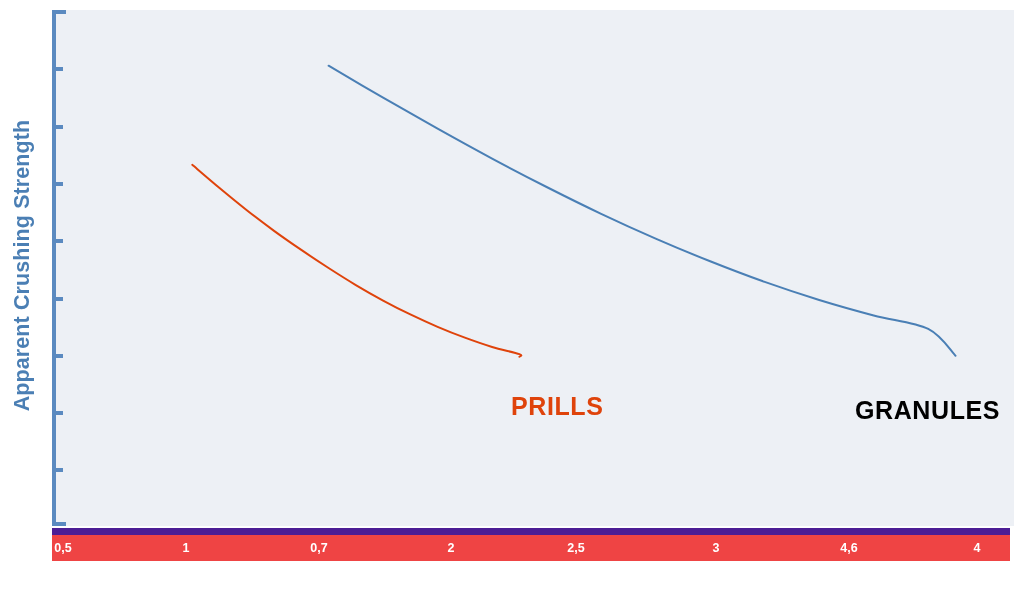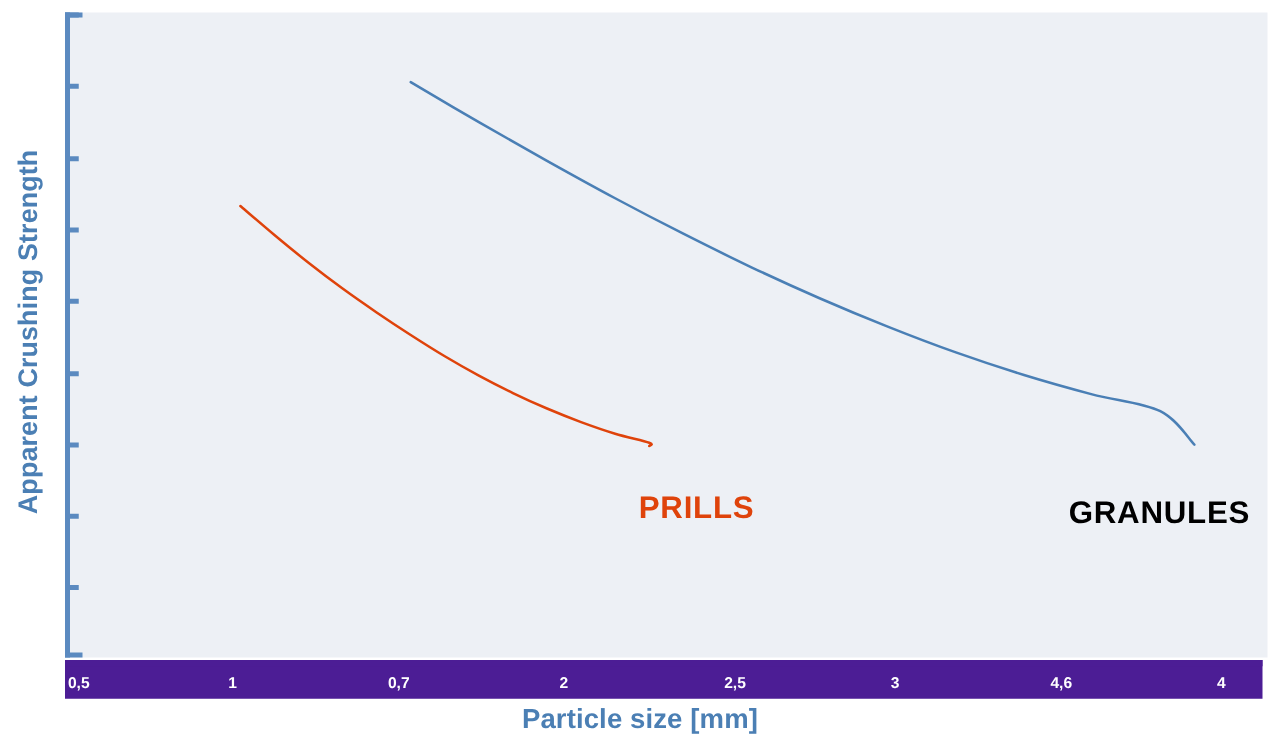--- a/index.html
+++ b/index.html
@@ -106,22 +106,22 @@
     color: #000000;
   }
 
   
   .x-axis-band {
     position: absolute;
     left: 52px;
     top: 528px;
     width: 958px;
     height: 26px;
-    background: #4c1d95;
-    border-top: 5px solid #4c1d95;
+    background: #ef4444;
+    border-top: 7px solid #4c1d95;
   }
   .x-tick-label {
     position: absolute;
     top: 0px;
     transform: translateX(-50%);
     font-size: 12.5px;
     font-weight: bold;
     color: #FFFFFF;
     line-height: 26px;
     white-space: nowrap;
@@ -171,21 +171,20 @@
     </svg>
 
   <div class="series-label prills">PRILLS</div>
   <div class="series-label granules">GRANULES</div>
 
   <div class="x-axis-band" id="x-axis-band">
       <div class="x-tick-label" style="left: 11px;">0,5</div>
       <div class="x-tick-label" style="left: 134px;">1</div>
       <div class="x-tick-label" style="left: 267px;">0,7</div>
       <div class="x-tick-label" style="left: 399px;">2</div>
-      <div class="x-tick-label" style="left: 536px;">2,5</div>
+      <div class="x-tick-label" style="left: 524px;">2,5</div>
       <div class="x-tick-label" style="left: 664px;">3</div>
       <div class="x-tick-label" style="left: 797px;">4,6</div>
       <div class="x-tick-label" style="left: 925px;">4</div>
     </div>
 
-  <div class="x-axis-title">Particle size [mm]</div>
 
 </div>
 
 </body></html>

